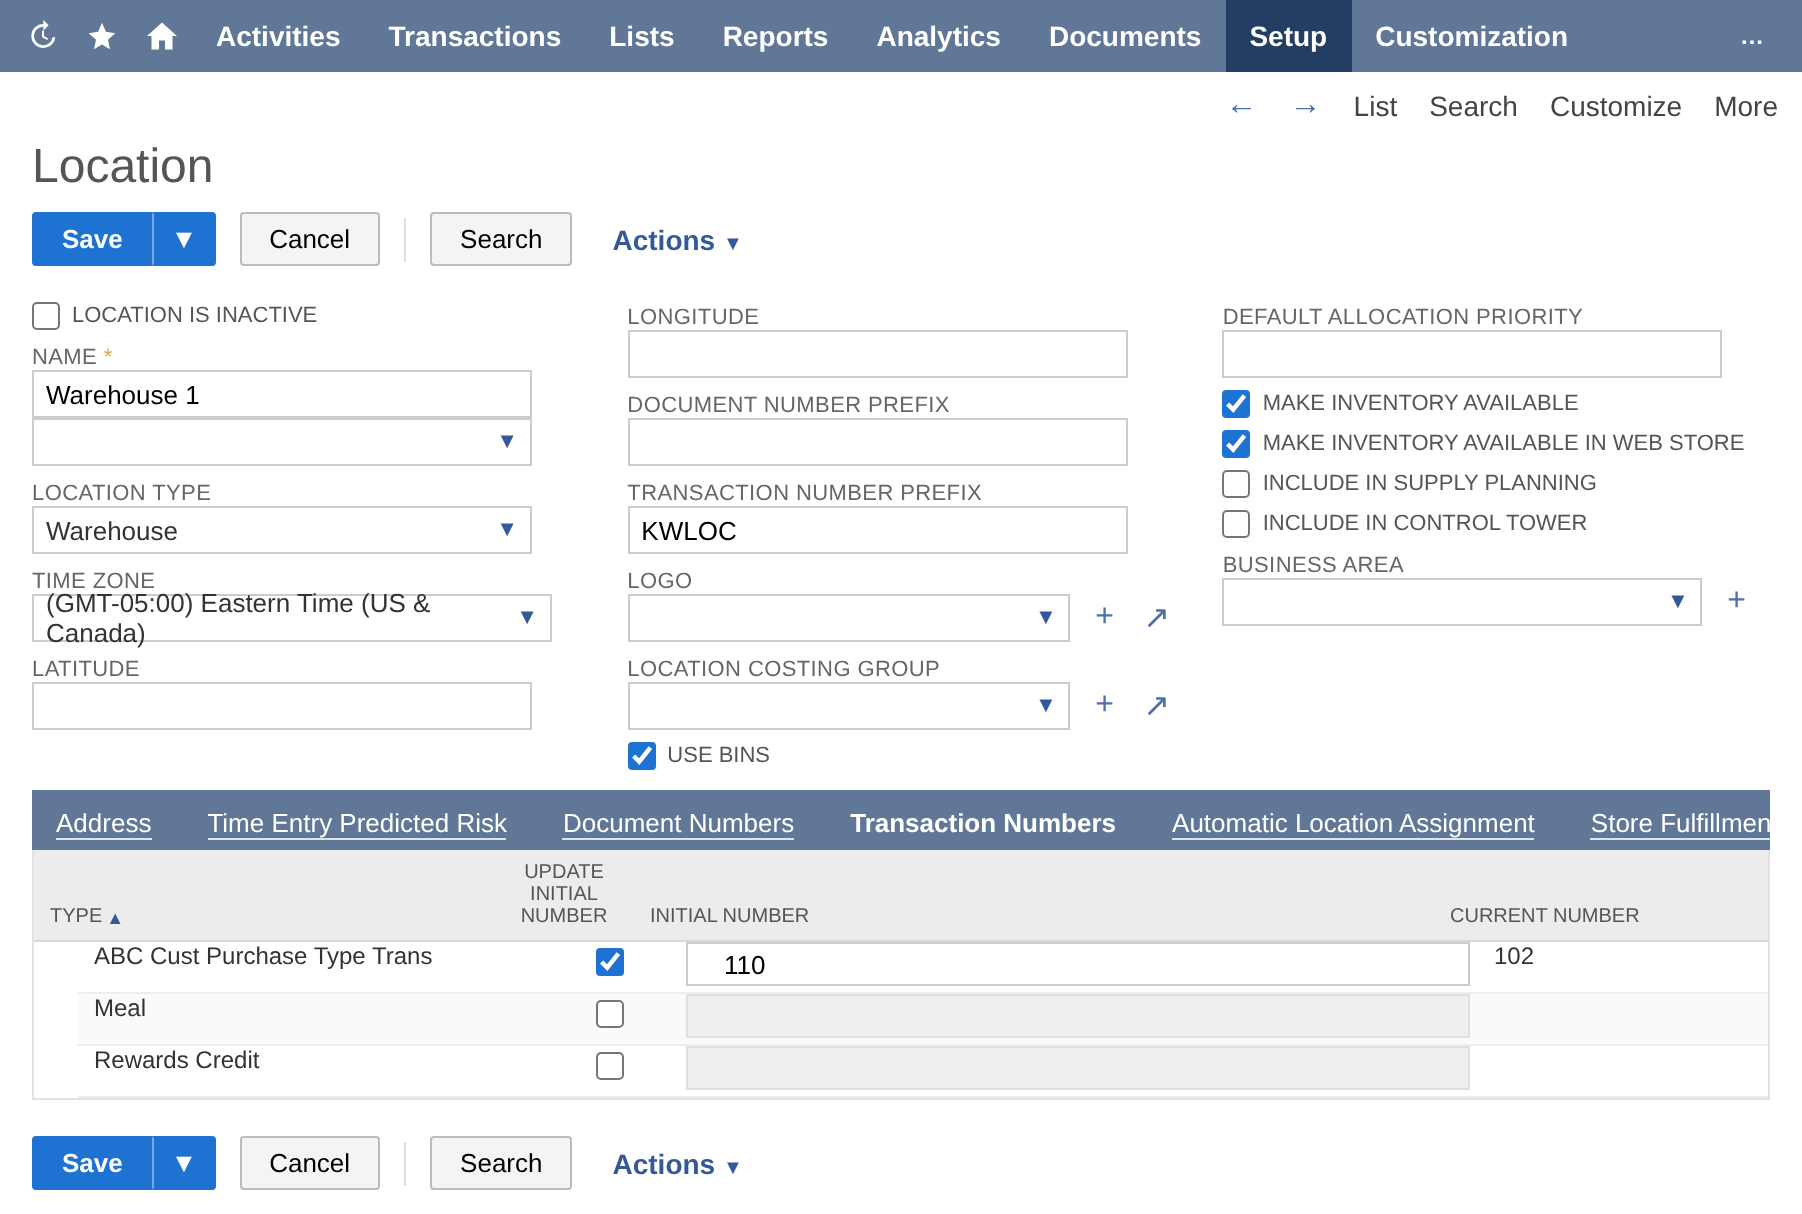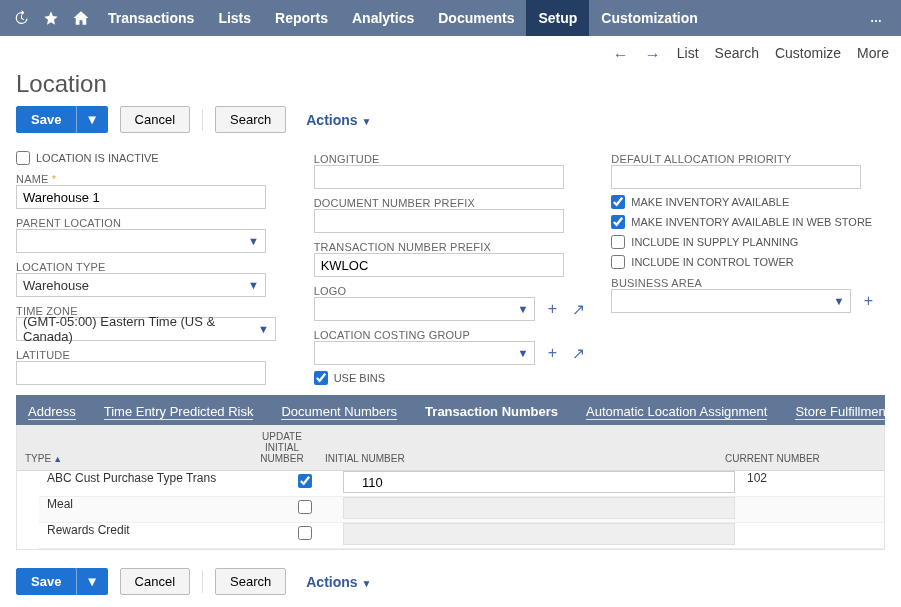--- a/index.html
+++ b/index.html
@@ -81,20 +81,21 @@
       <svg width="16" height="16" viewBox="0 0 24 24">
         <path d="M12 2l2.9 6.9L22 10l-5.5 4.8L18 22l-6-3.6L6 22l1.5-7.2L2 10l7.1-1.1z"></path>
       </svg>
     </div>
   <div class="icon">
       <svg width="18" height="18" viewBox="0 0 24 24">
         <path d="M12 3l10 9h-3v9h-5v-6H10v6H5v-9H2z"></path>
       </svg>
     </div>
   <div id="nav-items" style="display:flex;">
+      <div class="navitem">Activities</div>
       <div class="navitem">Transactions</div>
       <div class="navitem">Lists</div>
       <div class="navitem">Reports</div>
       <div class="navitem">Analytics</div>
       <div class="navitem">Documents</div>
       <div class="navitem active">Setup</div>
       <div class="navitem">Customization</div>
     </div>
   <div class="spacer"></div>
   <div class="more-dots">…</div>
@@ -125,21 +126,20 @@
 
 <div class="form-area">
 
   <div class="col">
     <label class="inline-check">
       <input type="checkbox" style="">
       <span>LOCATION IS INACTIVE</span>
     </label>
     <div class="field-label req">NAME</div>
     <input class="text-input" value="Warehouse 1" style="">
-    <div class="field-label">PARENT LOCATION</div>
     <div class="select-input">
         <span></span>
         <span class="caret">▼</span>
       </div>
     <div class="field-label">LOCATION TYPE</div>
     <div class="select-input">
         <span>Warehouse</span>
         <span class="caret">▼</span>
       </div>
     <div class="field-label">TIME ZONE</div>

